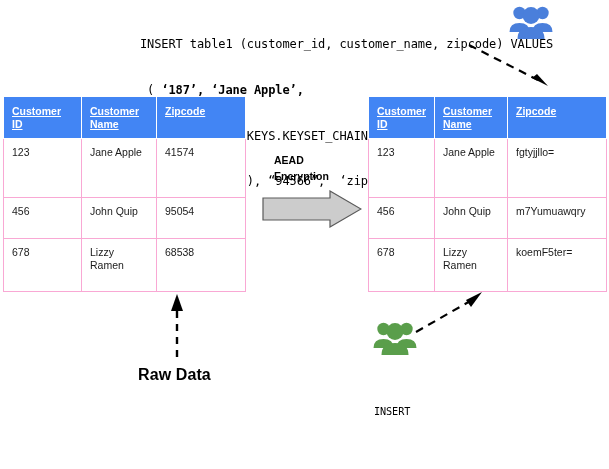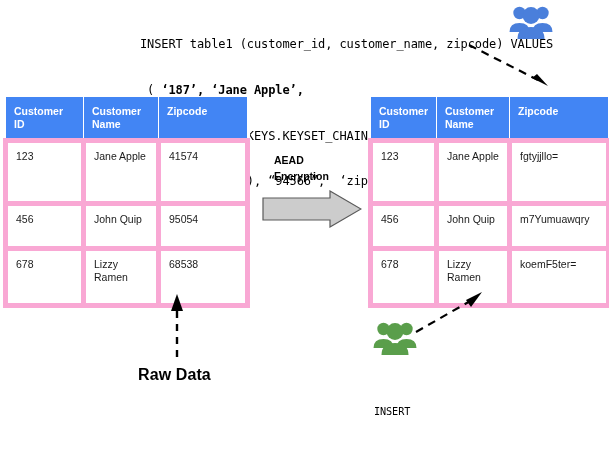--- a/index.html
+++ b/index.html
@@ -53,28 +53,29 @@
   .data-table th {
     background: #4285f4;
     color: #ffffff;
     font-size: 10.5px;
     font-weight: bold;
     text-align: left;
     vertical-align: top;
     padding: 8px 7px 8px 8px;
     border: 1px solid #ffffff;
     line-height: 12.5px;
+    text-decoration: underline;
   }
   .data-table td {
     font-size: 10.5px;
     color: #1a1a1a;
     text-align: left;
     vertical-align: top;
     padding: 7px 7px 7px 8px;
-    border: 5px solid #f9a8d4;
+    border: 1px solid #f9a8d4;
     line-height: 12.5px;
     background: #ffffff;
   }
   #table-raw {
     left: 3px;
     top: 96px;
     width: 242px;
   }
   #table-enc {
     left: 368px;

